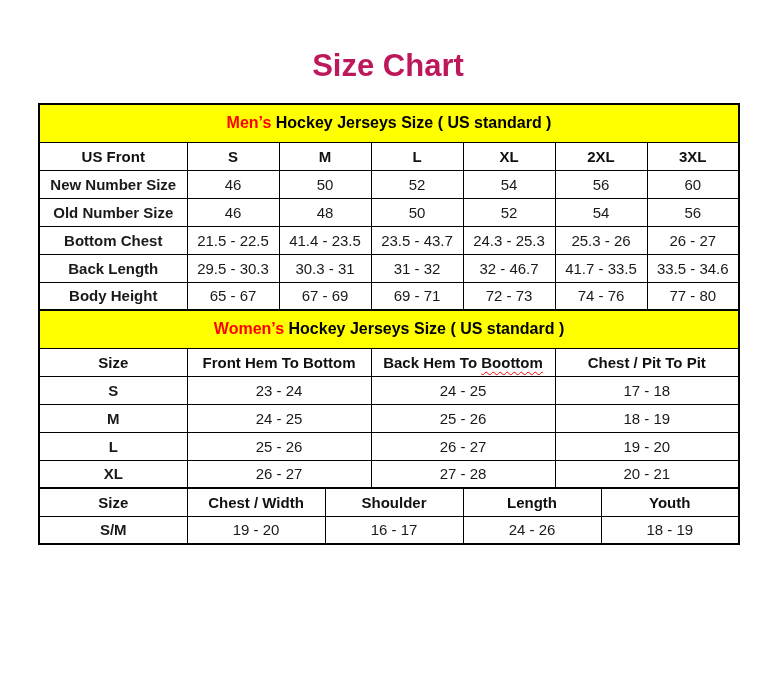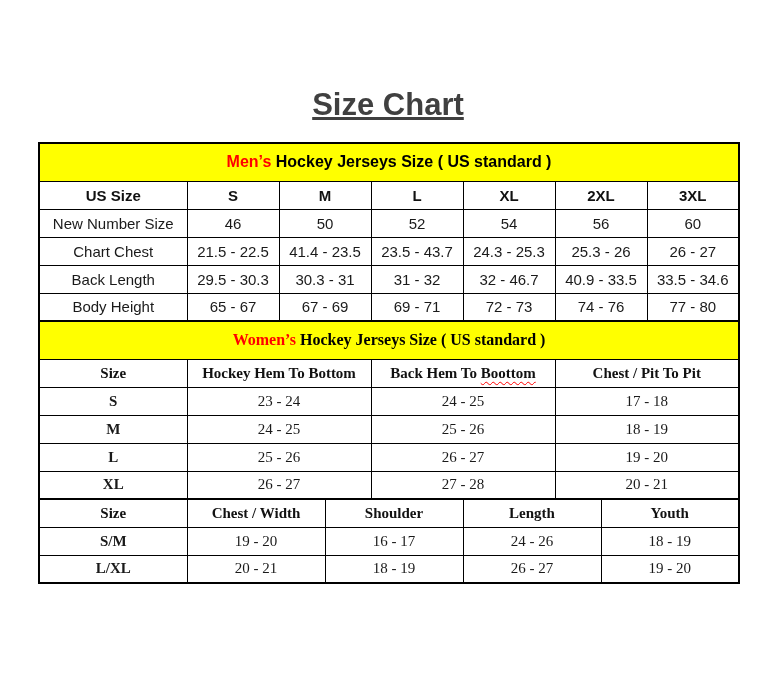--- a/index.html
+++ b/index.html
@@ -4,61 +4,60 @@
 <style>
   * { margin: 0; padding: 0; box-sizing: border-box; }
   html, body {
     width: 776px; height: 692px;
     background: #ffffff;
     font-family: "Liberation Sans", sans-serif;
     color: #1a1a1a;
     overflow: hidden;
   }
   .page-title {
-    margin-top: 86px;
+    margin-top: 47px;
     text-align: center;
     font-size: 31px;
     font-weight: bold;
-    color: #404040;
+    color: #be185d;
     letter-spacing: 0px;
     line-height: 38px;
-    text-decoration: underline;
   }
   .chart-wrap {
     margin: 18px 0 0 38px;
     width: 620px;
   }
   table.size-table {
     width: 700px;
     border-collapse: collapse;
     table-layout: fixed;
     border: 2.5px solid #000;
   }
-  table.size-table + table.size-table { margin-top: -2px; font-family: Liberation Serif, serif; }
+  table.size-table + table.size-table { margin-top: -2px; }
   table.size-table td, table.size-table th {
     border: 1.5px solid #000;
     text-align: center;
     vertical-align: middle;
     font-size: 15px;
     height: 28px;
     padding: 1px 2px;
     white-space: nowrap;
     overflow: hidden;
   }
   tr.band-row td {
     background: #ffff00;
     height: 38px;
     font-size: 16px;
     font-weight: bold;
     color: #000;
   }
   .accent { color: #ff0000; }
   th { font-weight: bold; color: #111; }
   td.row-label-bold { font-weight: bold; }
-  td.row-label-reg { font-weight: normal; }
+  td.row-label-reg { font-weight: bold; }
   td.val { font-weight: normal; }
   .squiggle {
     text-decoration-line: underline;
     text-decoration-style: wavy;
     text-decoration-color: #ff0000;
     text-decoration-thickness: 1px;
     text-underline-offset: 3px;
     text-align: center;
   }
 </style>
@@ -77,53 +76,62 @@
       <col style="width:92px">
         <col style="width:92px">
         <col style="width:92px">
         <col style="width:92px">
     </colgroup>
     <tbody>
         <tr class="band-row">
       <td colspan="7"><span class="accent">Men’s</span><span> Hockey Jerseys Size ( US standard )</span></td>
     </tr>
     <tr>
-      <th>US Size</th>
+      <th>US Front</th>
       <th>S</th>
       <th>M</th>
       <th>L</th>
       <th>XL</th>
       <th>2XL</th>
       <th>3XL</th>
     </tr>
     <tr>
       <td class="row-label-reg">New Number Size</td>
       <td class="val">46</td>
       <td class="val">50</td>
       <td class="val">52</td>
       <td class="val">54</td>
       <td class="val">56</td>
       <td class="val">60</td>
     </tr>
     <tr>
-      <td class="row-label-reg">Chart Chest</td>
+      <td class="row-label-reg">Old Number Size</td>
+      <td class="val">46</td>
+      <td class="val">48</td>
+      <td class="val">50</td>
+      <td class="val">52</td>
+      <td class="val">54</td>
+      <td class="val">56</td>
+    </tr>
+    <tr>
+      <td class="row-label-reg">Bottom Chest</td>
       <td class="val">21.5 - 22.5</td>
       <td class="val">41.4 - 23.5</td>
       <td class="val">23.5 - 43.7</td>
       <td class="val">24.3 - 25.3</td>
       <td class="val">25.3 - 26</td>
       <td class="val">26 - 27</td>
     </tr>
     <tr>
       <td class="row-label-reg">Back Length</td>
       <td class="val">29.5 - 30.3</td>
       <td class="val">30.3 - 31</td>
       <td class="val">31 - 32</td>
       <td class="val">32 - 46.7</td>
-      <td class="val">40.9 - 33.5</td>
+      <td class="val">41.7 - 33.5</td>
       <td class="val">33.5 - 34.6</td>
     </tr>
     <tr>
       <td class="row-label-reg">Body Height</td>
       <td class="val">65 - 67</td>
       <td class="val">67 - 69</td>
       <td class="val">69 - 71</td>
       <td class="val">72 - 73</td>
       <td class="val">74 - 76</td>
       <td class="val">77 - 80</td>
@@ -137,21 +145,21 @@
         <col style="width:184px">
         <col style="width:184px">
         <col style="width:184px">
     </colgroup>
     <tbody>
         <tr class="band-row">
       <td colspan="4"><span class="accent">Women’s</span><span> Hockey Jerseys Size ( US standard )</span></td>
     </tr>
     <tr>
       <th>Size</th>
-      <th>Hockey Hem To Bottom</th>
+      <th>Front Hem To Bottom</th>
       <th><span>Back Hem To </span><span class="squiggle">Boottom</span></th>
       <th>Chest / Pit To Pit</th>
     </tr>
     <tr>
       <td class="row-label-bold">S</td>
       <td class="val">23 - 24</td>
       <td class="val">24 - 25</td>
       <td class="val">17 - 18</td>
     </tr>
     <tr>
@@ -191,23 +199,16 @@
       <th>Length</th>
       <th>Youth</th>
     </tr>
     <tr>
       <td class="row-label-bold">S/M</td>
       <td class="val">19 - 20</td>
       <td class="val">16 - 17</td>
       <td class="val">24 - 26</td>
       <td class="val">18 - 19</td>
     </tr>
-    <tr>
-      <td class="row-label-bold">L/XL</td>
-      <td class="val">20 - 21</td>
-      <td class="val">18 - 19</td>
-      <td class="val">26 - 27</td>
-      <td class="val">19 - 20</td>
-    </tr>
   </tbody>
     </table>
 
 </div>
 
 </body></html>

